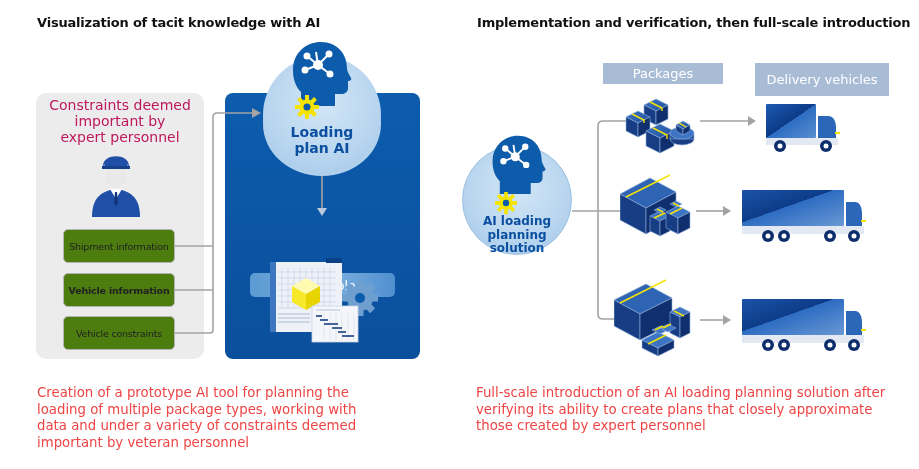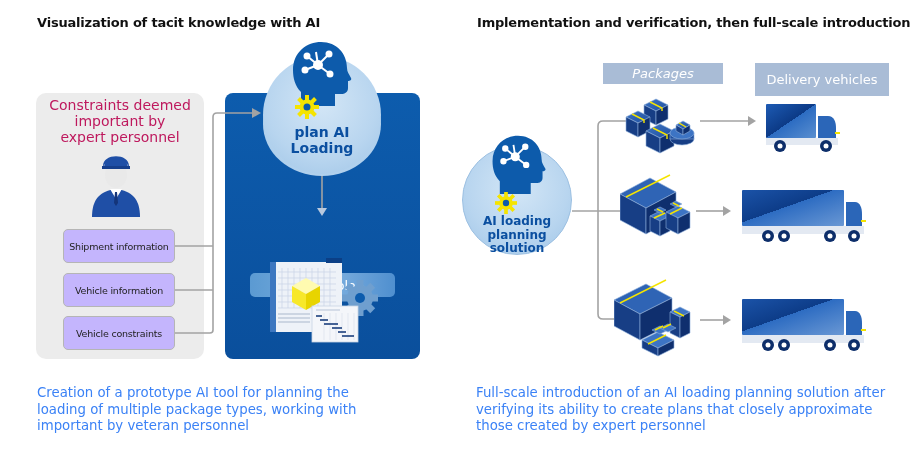--- a/index.html
+++ b/index.html
@@ -5,35 +5,35 @@
   * { box-sizing: border-box; margin: 0; padding: 0; }
   html, body { width: 919px; height: 469px; background: #ffffff; overflow: hidden; }
   body { position: relative; font-family: "DejaVu Sans", "Liberation Sans", sans-serif; color: #1a1a1a; }
   .abs { position: absolute; }
 
   .section-title { font-weight: bold; font-size: 13px; letter-spacing: -0.2px; color: #111; }
 
   
   .gray-panel { left: 36px; top: 93px; width: 168px; height: 266px; background: #ececec; border-radius: 10px; }
   .panel-heading { left: 36px; top: 97px; width: 168px; text-align: center; font-size: 14px; line-height: 16px; color: #be185d; }
-  .info-box { left: 63px; width: 112px; height: 34px; background: #c4b5fd; border: 1px solid #b5b5b5; border-radius: 5px;
+  .info-box { left: 63px; width: 112px; height: 34px; background: #4d7c0f; border: 1px solid #b5b5b5; border-radius: 5px;
               display: flex; align-items: center; justify-content: center; font-size: 9.5px; color: #222; letter-spacing: -0.2px; }
 
   
   .blue-panel { left: 225px; top: 93px; width: 195px; height: 266px; background: linear-gradient(180deg,#0d5cad 0%, #0a4f9c 100%); border-radius: 8px; }
   .plan-label { left: 250px; top: 225px; width: 145px; height: 24px; border-radius: 5px;
                 background: linear-gradient(90deg,#5b9ad2,#7eb0df 55%,#4f8fcf); color:#fff; font-size: 13px;
                 display:flex; align-items:center; justify-content:center;margin-top:48px; }
 
   .ai-circle { border-radius: 50%; background: radial-gradient(circle at 50% 40%, #d3e6f6 0%, #b8d5ef 60%, #9ec4e6 100%); }
   .ai-text { color: #0b4fa0; font-weight: bold; text-align: center; }
 
   .tag-box { background: #a9bcd6; color: #fff; font-size: 13px; display:flex; align-items:center; justify-content:center; }
 
-  .caption { font-size: 13.3px; line-height: 16.5px; color: #3b82f6; }
+  .caption { font-size: 13.3px; line-height: 16.5px; color: #ef4444; }
 </style>
 </head>
 <body>
 
 <div class="abs section-title" style="left:37px; top:15px;">Visualization of tacit knowledge with AI</div>
 
 <div class="abs gray-panel"></div>
 <div class="abs panel-heading">
   <div>Constraints deemed</div>
   <div>important by</div>
@@ -46,21 +46,21 @@
   <path d="M27 45 L29 45 L30 56 L28 59 L26 56 Z" fill="#14357a"></path>
   <ellipse cx="28" cy="28" rx="11" ry="13" fill="#e9e9e9"></ellipse>
   <path d="M15 22 C15 10 41 10 41 22 L41 19 C41 6 15 6 15 19 Z" fill="#1f4fa6"></path>
   <path d="M16 20 C17 8 39 8 40 20 L42 21 L14 21 Z" fill="#1f4fa6"></path>
   <rect x="14" y="19" width="28" height="3" fill="#163f8c"></rect>
 </svg>
 
 <div class="abs info-box" style="top:229px;">
     <span>Shipment information</span>
   </div>
-<div class="abs info-box" style="top:273px;">
+<div class="abs info-box" style="top:273px;font-weight:bold;">
     <span>Vehicle information</span>
   </div>
 <div class="abs info-box" style="top:316px;">
     <span>Vehicle constraints</span>
   </div>
 
 <div class="abs blue-panel"></div>
 
 <svg class="abs" style="left:0; top:0;" width="919" height="469">
   <g stroke="#a3a3a3" stroke-width="1.6" fill="none">
@@ -95,22 +95,22 @@
   <g fill="#f5e400">
     <circle cx="12" cy="12" r="7.5"></circle>
     <rect x="10" y="0" width="4" height="24"></rect>
       <rect x="0" y="10" width="24" height="4"></rect>
     <rect x="10" y="0" width="4" height="24" transform="rotate(45 12 12)"></rect>
     <rect x="10" y="0" width="4" height="24" transform="rotate(-45 12 12)"></rect>
   </g>
   <circle cx="12" cy="12" r="3.5" fill="#0d5bab"></circle>
 </svg>
 <div class="abs ai-text" style="left:263px; top:124px; width:118px; font-size:14px; line-height:16px;">
+  <div>Loading</div>
   <div>plan AI</div>
-  <div>Loading</div>
 </div>
 
 <div class="abs plan-label">
     <span>Loading plan</span>
   </div>
 
 <svg class="abs" style="left:264px; top:258px;" width="120" height="86" viewBox="0 0 120 86">
 
   <g fill="#6f9fcf" transform="translate(96 40)">
     <circle r="13"></circle>
@@ -168,26 +168,27 @@
       <line x1="60" y1="66" x2="74" y2="66"></line>
     <line x1="68" y1="70" x2="78" y2="70"></line>
       <line x1="74" y1="74" x2="82" y2="74"></line>
       <line x1="78" y1="78" x2="90" y2="78"></line>
   </g>
 </svg>
 
 <div class="abs caption" style="left:37px; top:385px;">
   <div>Creation of a prototype AI tool for planning the</div>
   <div>loading of multiple package types, working with</div>
+  <div>data and under a variety of constraints deemed</div>
   <div>important by veteran personnel</div>
 </div>
 
 <div class="abs section-title" style="left:477px; top:15px;">Implementation and verification, then full-scale introduction</div>
 
-<div class="abs tag-box" style="left:603px; top:63px; width:120px; height:21px;font-style:italic;">
+<div class="abs tag-box" style="left:603px; top:63px; width:120px; height:21px;">
     <span>Packages</span>
   </div>
 <div class="abs tag-box" style="left:755px; top:63px; width:134px; height:33px;">
     <span>Delivery vehicles</span>
   </div>
 
 <svg class="abs" style="left:0; top:0;" width="919" height="469">
   <g stroke="#a3a3a3" stroke-width="1.6" fill="none">
     <path d="M572 211 L620 211"></path>
     <path d="M628 121 L603 121 Q598 121 598 126 L598 314 Q598 319 603 319 L618 319"></path>

